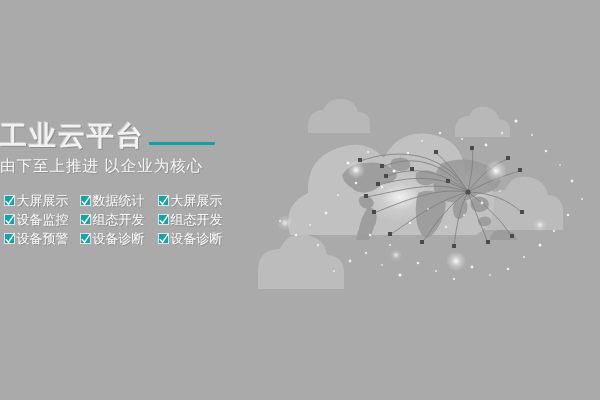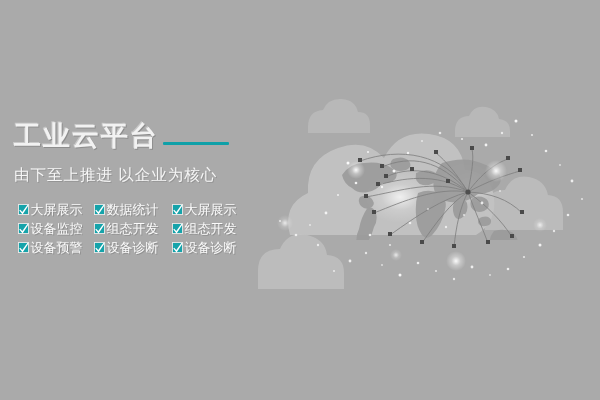--- a/index.html
+++ b/index.html
@@ -31,21 +31,21 @@
   }
   #artwork svg {
     display: block;
     width: 100%;
     height: 100%;
   }
 
   
   #copy {
     position: absolute;
-    left: 14px;
+    left: 0;
     top: 118px;
     width: 236px;
   }
 
   .title-row {
     display: flex;
     align-items: center;
     height: 36px;
   }
   #main-title {
@@ -61,21 +61,21 @@
     flex: 0 0 auto;
     width: 66px;
     height: 3px;
     background: #0fa0a8;
     margin-left: 4px;
     margin-top: 14px;
     border-radius: 1px;
   }
 
   #subtitle {
-    margin-top: 11px;
+    margin-top: 2px;
     font-size: 15.5px;
     letter-spacing: 1px;
     color: #f6f6f6;
     white-space: nowrap;
     text-shadow: 1px 1px 0 #949494;
   }
 
   
   #features {
     margin-top: 14px;

